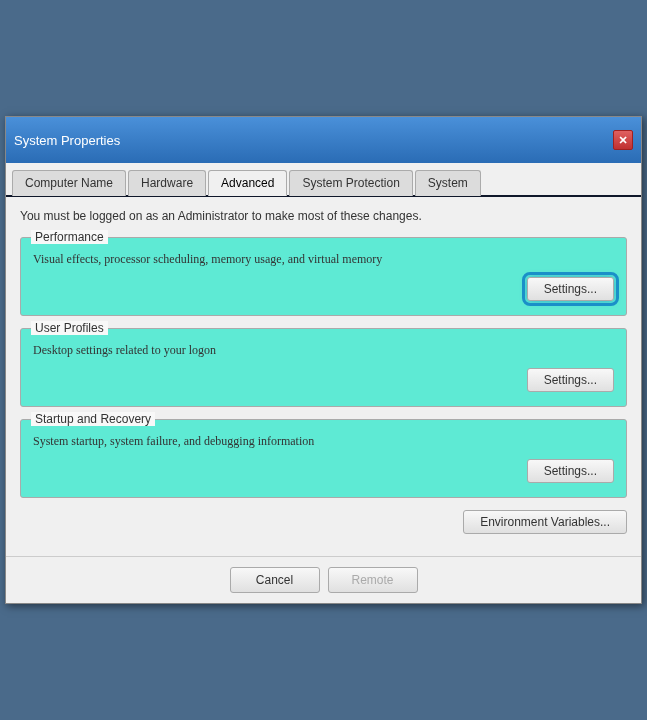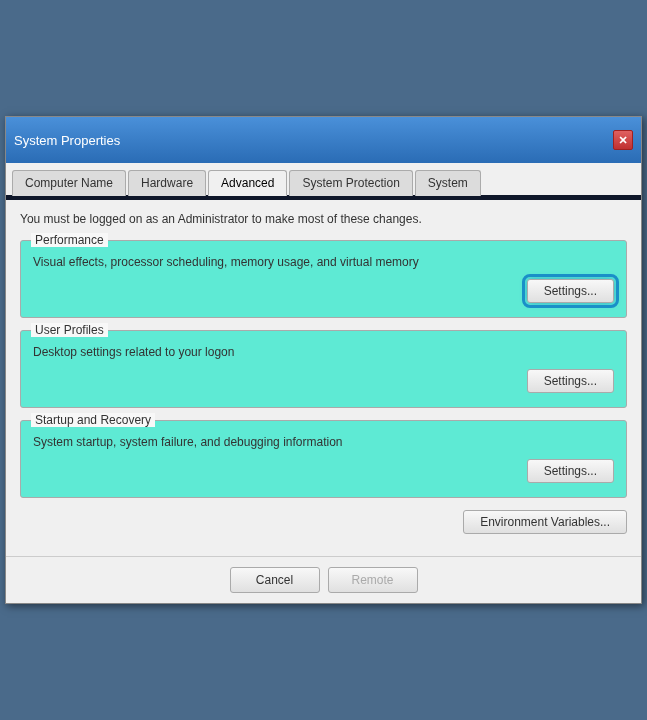--- a/index.html
+++ b/index.html
@@ -47,21 +47,21 @@
       align-items: center;
       justify-content: center;
       color: white;
       font-size: 11px;
       font-weight: bold;
     }
     .tabs-container {
       background: #f0f0f0;
       display: flex;
       padding: 6px 6px 0 6px;
-      border-bottom: 5px solid #0f172a;
+      border-bottom: 2px solid #0f172a;
       gap: 2px;
     }
     .tab {
       padding: 5px 12px;
       background: #dcdcdc;
       border: 1px solid #ababab;
       border-bottom: none;
       cursor: pointer;
       font-size: 12px;
       border-radius: 3px 3px 0 0;
@@ -102,20 +102,21 @@
       top: -8px;
       left: 10px;
       background: #f8f8f8;
       padding: 0 4px;
     }
     .group-desc {
       font-size: 12px;
       color: #333;
       margin-top: 6px;
       margin-bottom: 10px;
+      font-family: Liberation Serif, serif;
     }
     .group-button-row {
       display: flex;
       justify-content: flex-end;
     }
     .btn {
       padding: 4px 16px;
       font-size: 12px;
       background: linear-gradient(to bottom, #f8f8f8, #e0e0e0);
       border: 1px solid #aaaaaa;

